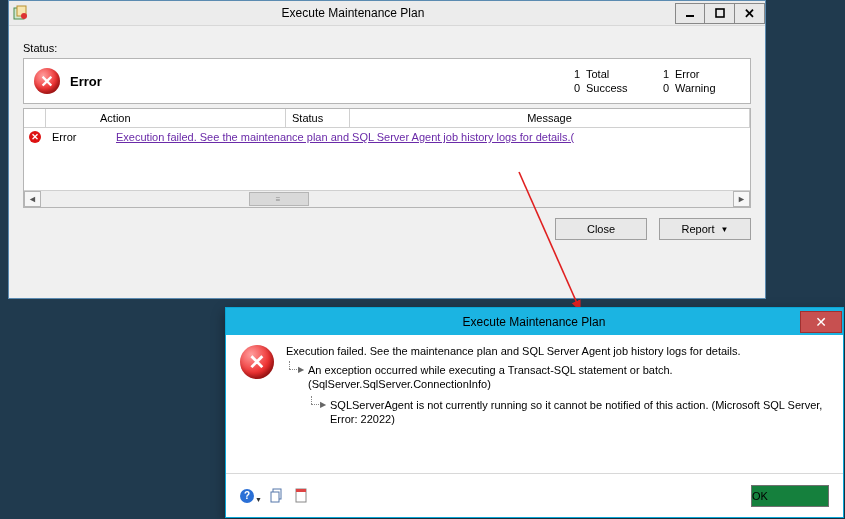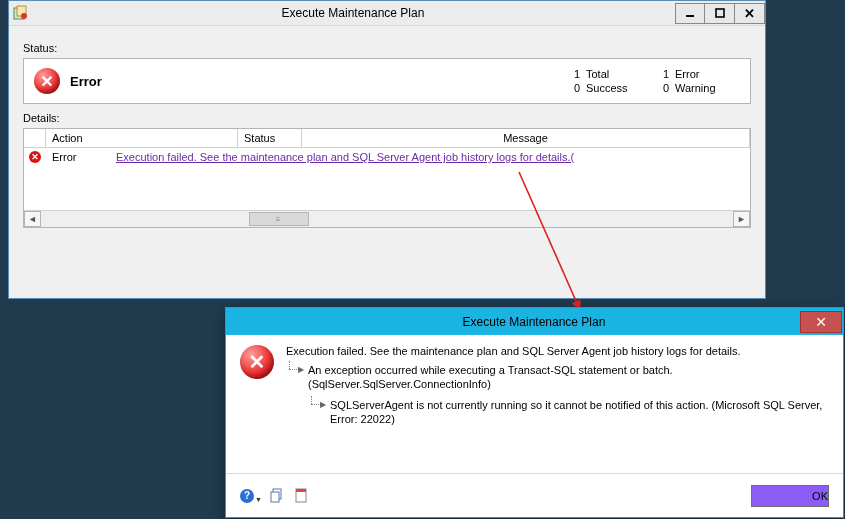--- a/index.html
+++ b/index.html
@@ -21,21 +21,21 @@
   .status-left { display:flex; align-items:center; gap: 10px; flex: 1; }
   .err-badge { width: 26px; height: 26px; border-radius: 50%; background: radial-gradient(circle at 35% 30%, #ff9d9d 0%, #e33 55%, #a00 100%); display:flex; align-items:center; justify-content:center; color:#fff; font-weight:bold; font-size:16px; box-shadow: inset -2px -3px 4px rgba(0,0,0,.25); }
   .status-left b { font-size: 13px; }
   .status-grid { display:grid; grid-template-columns: 20px 65px 20px 65px; font-size: 11px; row-gap: 2px; column-gap: 2px; }
   .status-grid .n { text-align: right; padding-right: 4px; }
 
   .details-table { border: 1px solid #b5b5b5; background: #fff; margin-top: 4px; }
   .thead { display:flex; font-size: 11px; background: #fff; border-bottom: 1px solid #d0d0d0; }
   .thead div { padding: 3px 6px; border-right: 1px solid #d0d0d0; }
   .th-icon { width: 22px; border-right: 1px solid #d0d0d0; }
-  .th-action { width: 192px; }
+  .th-action { width: 192px; margin-left: 48px; }
   .th-status { width: 64px; }
   .th-msg { flex: 1; border-right: none; text-align: center; }
   .trow { display:flex; font-size: 11px; height: 18px; align-items:center; }
   .td-icon { width: 22px; display:flex; align-items:center; justify-content:center; }
   .td-action { width: 192px; padding: 0 6px; white-space: nowrap; overflow: hidden; text-overflow: ellipsis; }
   .td-status { width: 64px; padding: 0 6px; }
   .td-msg { flex: 1; padding: 0 6px; color: #6a2aa8; text-decoration: underline; white-space: nowrap; overflow: hidden; }
   .tspace { height: 44px; }
   .hscroll { height: 17px; background: #efefef; border-top: 1px solid #d0d0d0; display:flex; align-items:stretch; }
   .hs-btn { width: 17px; border: 1px solid #b5b5b5; background: #f6f6f6; display:flex; align-items:center; justify-content:center; font-size: 9px; color:#555; }
@@ -65,21 +65,21 @@
   .tree-glyph::before { content:""; position:absolute; left:3px; top:-3px; width:0; height:8px; border-left: 1px dotted #888; }
   .tree-glyph::after { content:""; position:absolute; left:3px; top:5px; width:10px; height:0; border-top: 1px dotted #888; }
   .tree-arrow { position:absolute; left:12px; top:2px; font-size:8px; color:#666; }
 
   .win2-footer { position:absolute; left:0; right:0; bottom:0; height: 44px; border-top: 1px solid #d8d8d8; display:flex; align-items:center; padding: 0 14px; }
   .footer-icons { display:flex; gap: 8px; align-items:center; flex:1; }
   .fi { width: 16px; height: 16px; display:flex; align-items:center; justify-content:center; font-size: 13px; }
   .help-icon { color:#fff; background:#2a6fd6; border-radius:50%; font-weight:bold; width:14px; height:14px; font-size:10px; display:flex; align-items:center; justify-content:center; position:relative; }
   .help-wrap { display:flex; align-items:flex-end; }
   .help-drop { font-size:7px; color:#333; margin-left:1px; }
-  .ok-btn { width: 78px; height: 22px; border: 1px solid #707070; background: #8b5cf6; font-size: 11px; display:flex; align-items:center; justify-content:flex-end; }
+  .ok-btn { width: 78px; height: 22px; border: 1px solid #707070; background: #15803d; font-size: 11px; display:flex; align-items:center; justify-content:flex-start; }
 
   
   .arrow-svg { position:absolute; left: 485px; top: 160px; pointer-events:none; }
 </style>
 </head>
 <body>
 
 <div class="win1">
   <div class="titlebar1">
     <div class="ticon">
@@ -120,21 +120,20 @@
         <div>Total</div>
         <div class="n">1</div>
         <div>Error</div>
         <div class="n">0</div>
         <div>Success</div>
         <div class="n">0</div>
         <div>Warning</div>
       </div>
     </div>
 
-    <div class="lbl" style="margin-top:8px">Details:</div>
 
     <div class="details-table">
       <div class="thead">
         <div class="th-icon"></div>
         <div class="th-action">Action</div>
         <div class="th-status">Status</div>
         <div class="th-msg">Message</div>
       </div>
       <div class="trow">
         <div class="td-icon">
@@ -146,20 +145,29 @@
       <div class="tspace"></div>
       <div class="hscroll">
         <div class="hs-btn">◄</div>
         <div class="hs-track">
           <div class="hs-thumb">≡</div>
         </div>
         <div class="hs-btn">►</div>
       </div>
     </div>
 
+    <div class="win1-footer">
+      <div class="btn1">
+          <span>Close</span>
+        </div>
+      <div class="btn1">
+          <span>Report</span>
+          <span class="caret">▼</span>
+        </div>
+    </div>
   </div>
 </div>
 
 <svg class="arrow-svg" width="120" height="170">
   <defs>
       <marker id="ah" markerWidth="8" markerHeight="8" refX="6" refY="3" orient="auto">
         <path d="M0,0 L7,3 L0,6 Z" fill="#e02020"></path>
       </marker>
     </defs>
   <line x1="34" y1="12" x2="95" y2="150" stroke="#e02020" stroke-width="1.6" marker-end="url(#ah)"></line>

